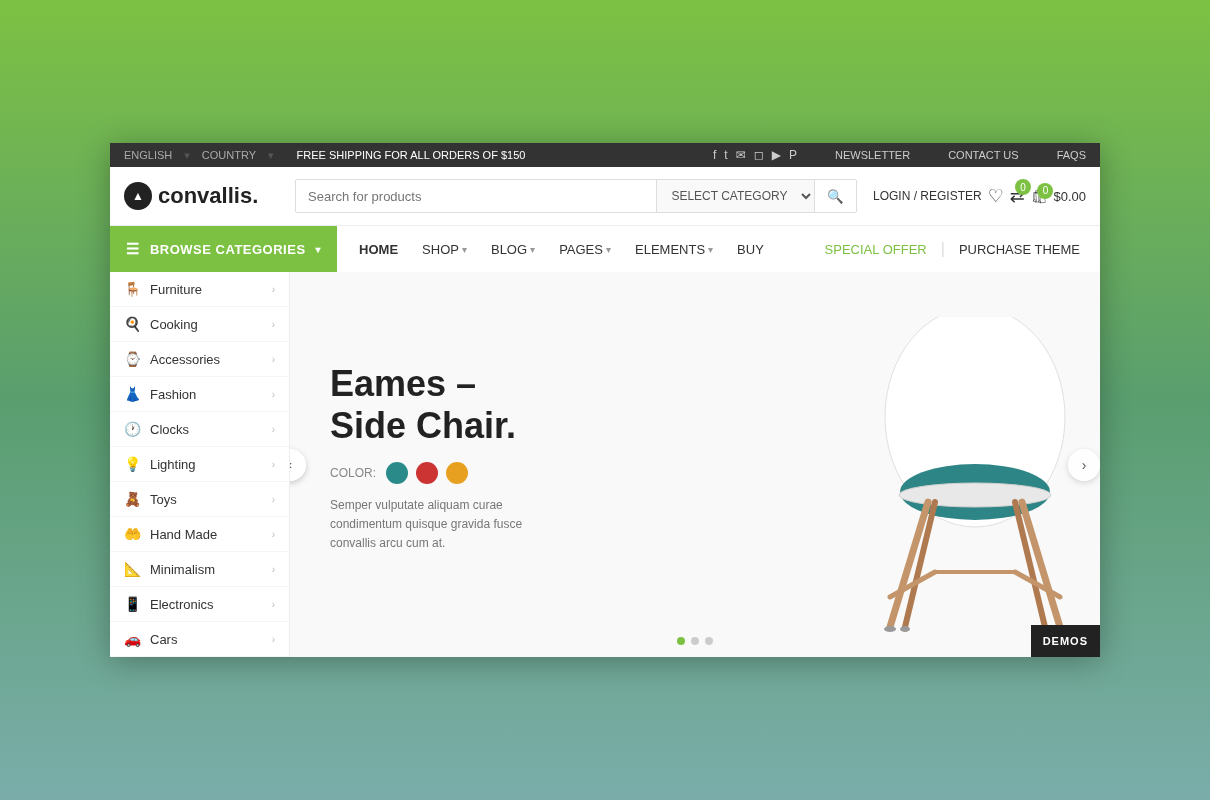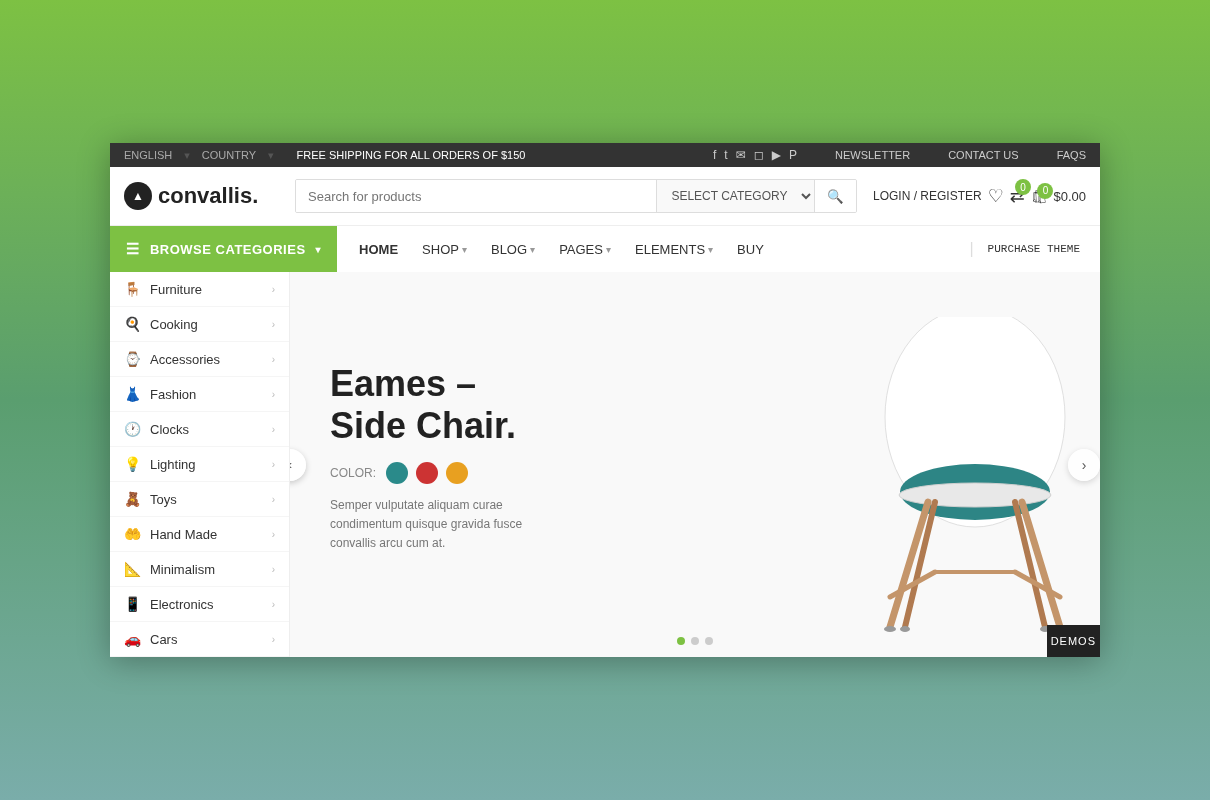--- a/index.html
+++ b/index.html
@@ -134,21 +134,21 @@
       cursor: pointer;
       text-decoration: none;
       display: flex; align-items: center; gap: 3px;
       white-space: nowrap;
     }
     .nav-link.active { color: #333; font-weight: bold; }
     .nav-link .chevron { font-size: 10px; color: #999; }
     .nav-right { display: flex; align-items: center; gap: 0; margin-left: auto; padding-right: 10px; }
     .special-offer { color: #7dc143; font-size: 13px; padding: 14px 10px; cursor: pointer; }
     .separator { color: #ddd; padding: 14px 4px; }
-    .purchase-theme { font-size: 11px; color: #333; padding: 14px 10px; cursor: pointer; font-family: Liberation Mono, monospace; }
+    .purchase-theme { font-size: 13px; color: #333; padding: 14px 10px; cursor: pointer; }
     
     .main-content {
       display: flex;
       min-height: 360px;
     }
     
     .sidebar {
       width: 180px;
       min-width: 180px;
       background: #fff;
@@ -225,22 +225,22 @@
     }
     .dot { width: 8px; height: 8px; border-radius: 50%; background: #ccc; }
     .dot.active { background: #7dc143; }
     
     .demos-btn {
       position: absolute;
       bottom: 0; right: 0;
       background: #222;
       color: #fff;
       font-size: 11px;
-      font-weight: normal;
-      padding: 10px 4px;
+      font-weight: bold;
+      padding: 10px 12px;
       cursor: pointer;
       letter-spacing: 1px;
       margin-left: 20px;
     }
     
     .outer-arrow {
       position: absolute;
       left: -18px;
       top: 50%;
       transform: translateY(-50%);
@@ -321,20 +321,21 @@
     </div>
     <div class="nav-links">
       <a class="nav-link active">HOME</a>
       <a class="nav-link">SHOP <span class="chevron">▾</span></a>
       <a class="nav-link">BLOG <span class="chevron">▾</span></a>
       <a class="nav-link">PAGES <span class="chevron">▾</span></a>
       <a class="nav-link">ELEMENTS <span class="chevron">▾</span></a>
       <a class="nav-link">BUY</a>
     </div>
     <div class="nav-right">
+      <span class="special-offer">SPECIAL OFFER</span>
       <span class="separator">|</span>
       <span class="purchase-theme">PURCHASE THEME</span>
     </div>
   </div>
 
   <div class="main-content">
 
     <div class="sidebar">
       <div class="sidebar-item">
         <div class="sidebar-item-left">

